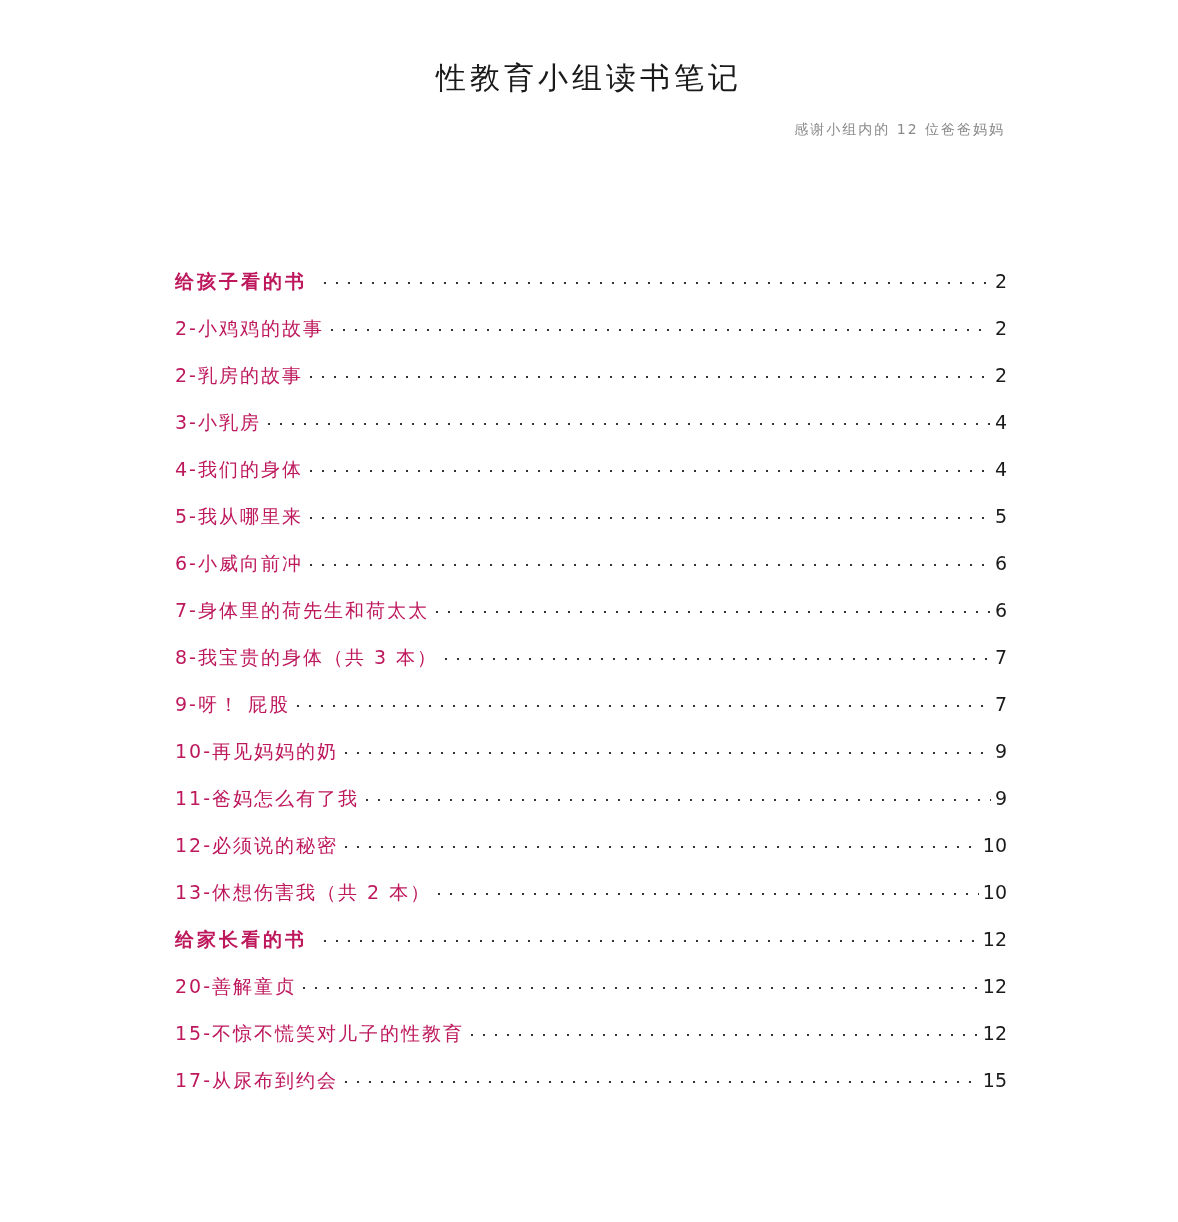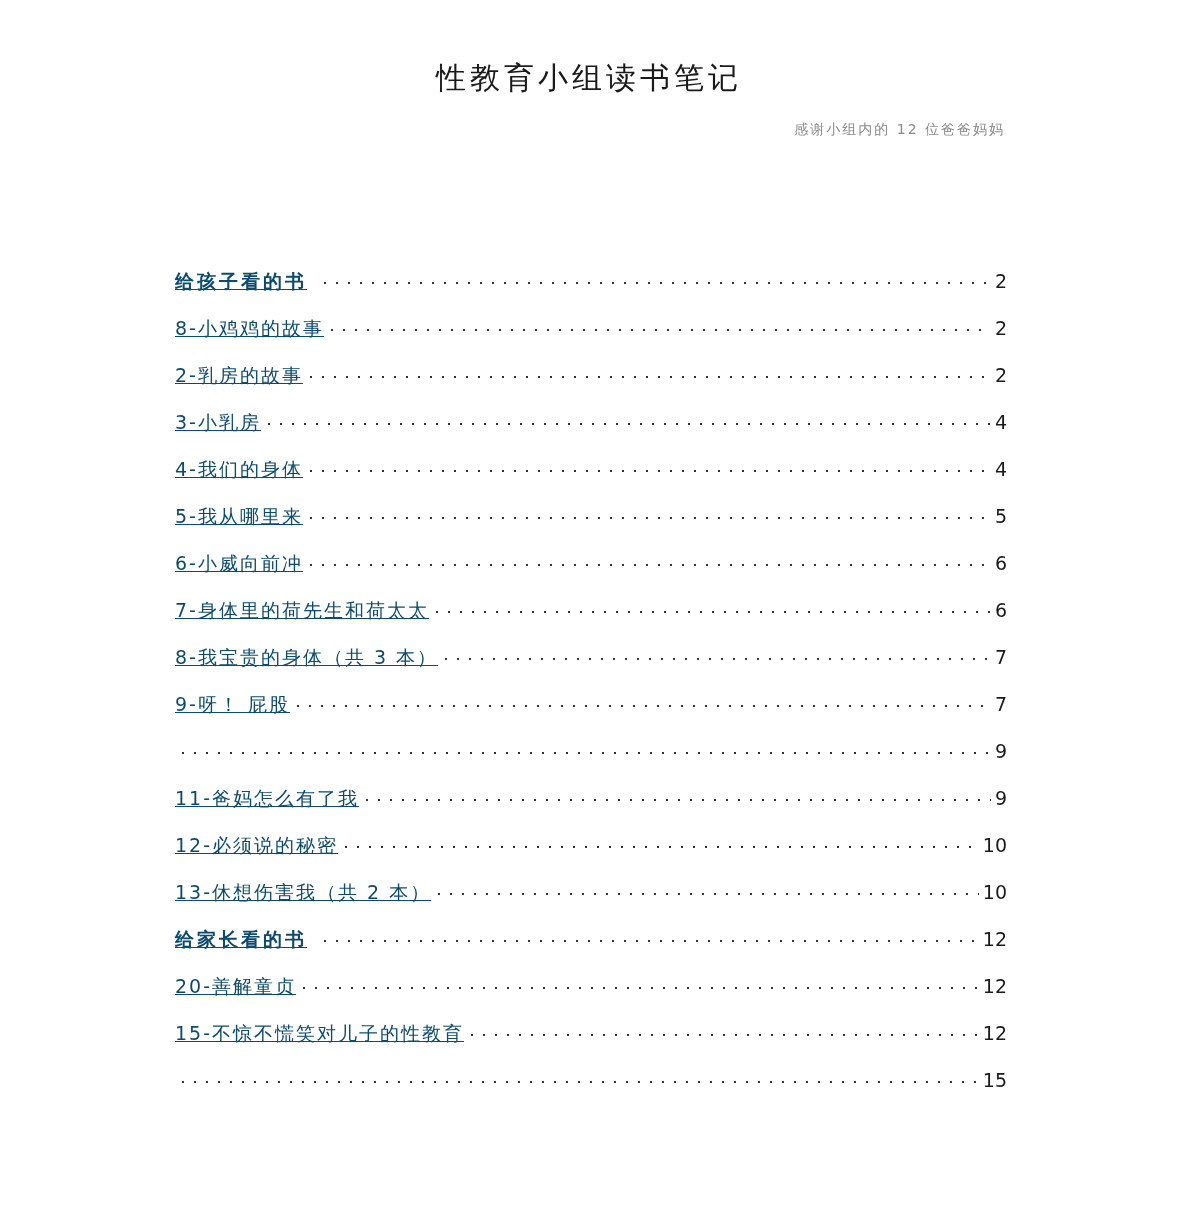--- a/index.html
+++ b/index.html
@@ -52,22 +52,21 @@
       letter-spacing: 2px;
       cursor: pointer;
     }
     .toc-row.heading .toc-label {
       font-weight: bold;
       letter-spacing: 3px;
       padding-right: 10px;
     }
     .toc-label {
       white-space: nowrap;
-      color: #0c4a6e;
-      text-decoration: underline;
+      color: #be185d;
     }
     .toc-leader {
       flex: 1;
       height: 1px;
       margin: 0 4px 0 2px;
       border-bottom: 3px dotted #444;
       position: relative;
       top: -3px;
       border-image: none;
       background: none;
@@ -93,21 +92,21 @@
 <div class="doc-title">性教育小组读书笔记</div>
 <div class="doc-subtitle">感谢小组内的 12 位爸爸妈妈</div>
 
 <div class="toc">
   <div class="toc-row heading">
     <span class="toc-label">给孩子看的书</span>
     <span class="toc-leader"></span>
     <span class="toc-page">2</span>
   </div>
   <div class="toc-row">
-    <span class="toc-label">8-小鸡鸡的故事</span>
+    <span class="toc-label">2-小鸡鸡的故事</span>
     <span class="toc-leader"></span>
     <span class="toc-page">2</span>
   </div>
   <div class="toc-row">
     <span class="toc-label">2-乳房的故事</span>
     <span class="toc-leader"></span>
     <span class="toc-page">2</span>
   </div>
   <div class="toc-row">
     <span class="toc-label">3-小乳房</span>
@@ -138,20 +137,21 @@
     <span class="toc-label">8-我宝贵的身体（共 3 本）</span>
     <span class="toc-leader"></span>
     <span class="toc-page">7</span>
   </div>
   <div class="toc-row">
     <span class="toc-label">9-呀！ 屁股</span>
     <span class="toc-leader"></span>
     <span class="toc-page">7</span>
   </div>
   <div class="toc-row">
+    <span class="toc-label">10-再见妈妈的奶</span>
     <span class="toc-leader"></span>
     <span class="toc-page">9</span>
   </div>
   <div class="toc-row">
     <span class="toc-label">11-爸妈怎么有了我</span>
     <span class="toc-leader"></span>
     <span class="toc-page">9</span>
   </div>
   <div class="toc-row">
     <span class="toc-label">12-必须说的秘密</span>
@@ -172,16 +172,17 @@
     <span class="toc-label">20-善解童贞</span>
     <span class="toc-leader"></span>
     <span class="toc-page">12</span>
   </div>
   <div class="toc-row">
     <span class="toc-label">15-不惊不慌笑对儿子的性教育</span>
     <span class="toc-leader"></span>
     <span class="toc-page">12</span>
   </div>
   <div class="toc-row">
+    <span class="toc-label">17-从尿布到约会</span>
     <span class="toc-leader"></span>
     <span class="toc-page">15</span>
   </div>
 </div>
 
 </body></html>

